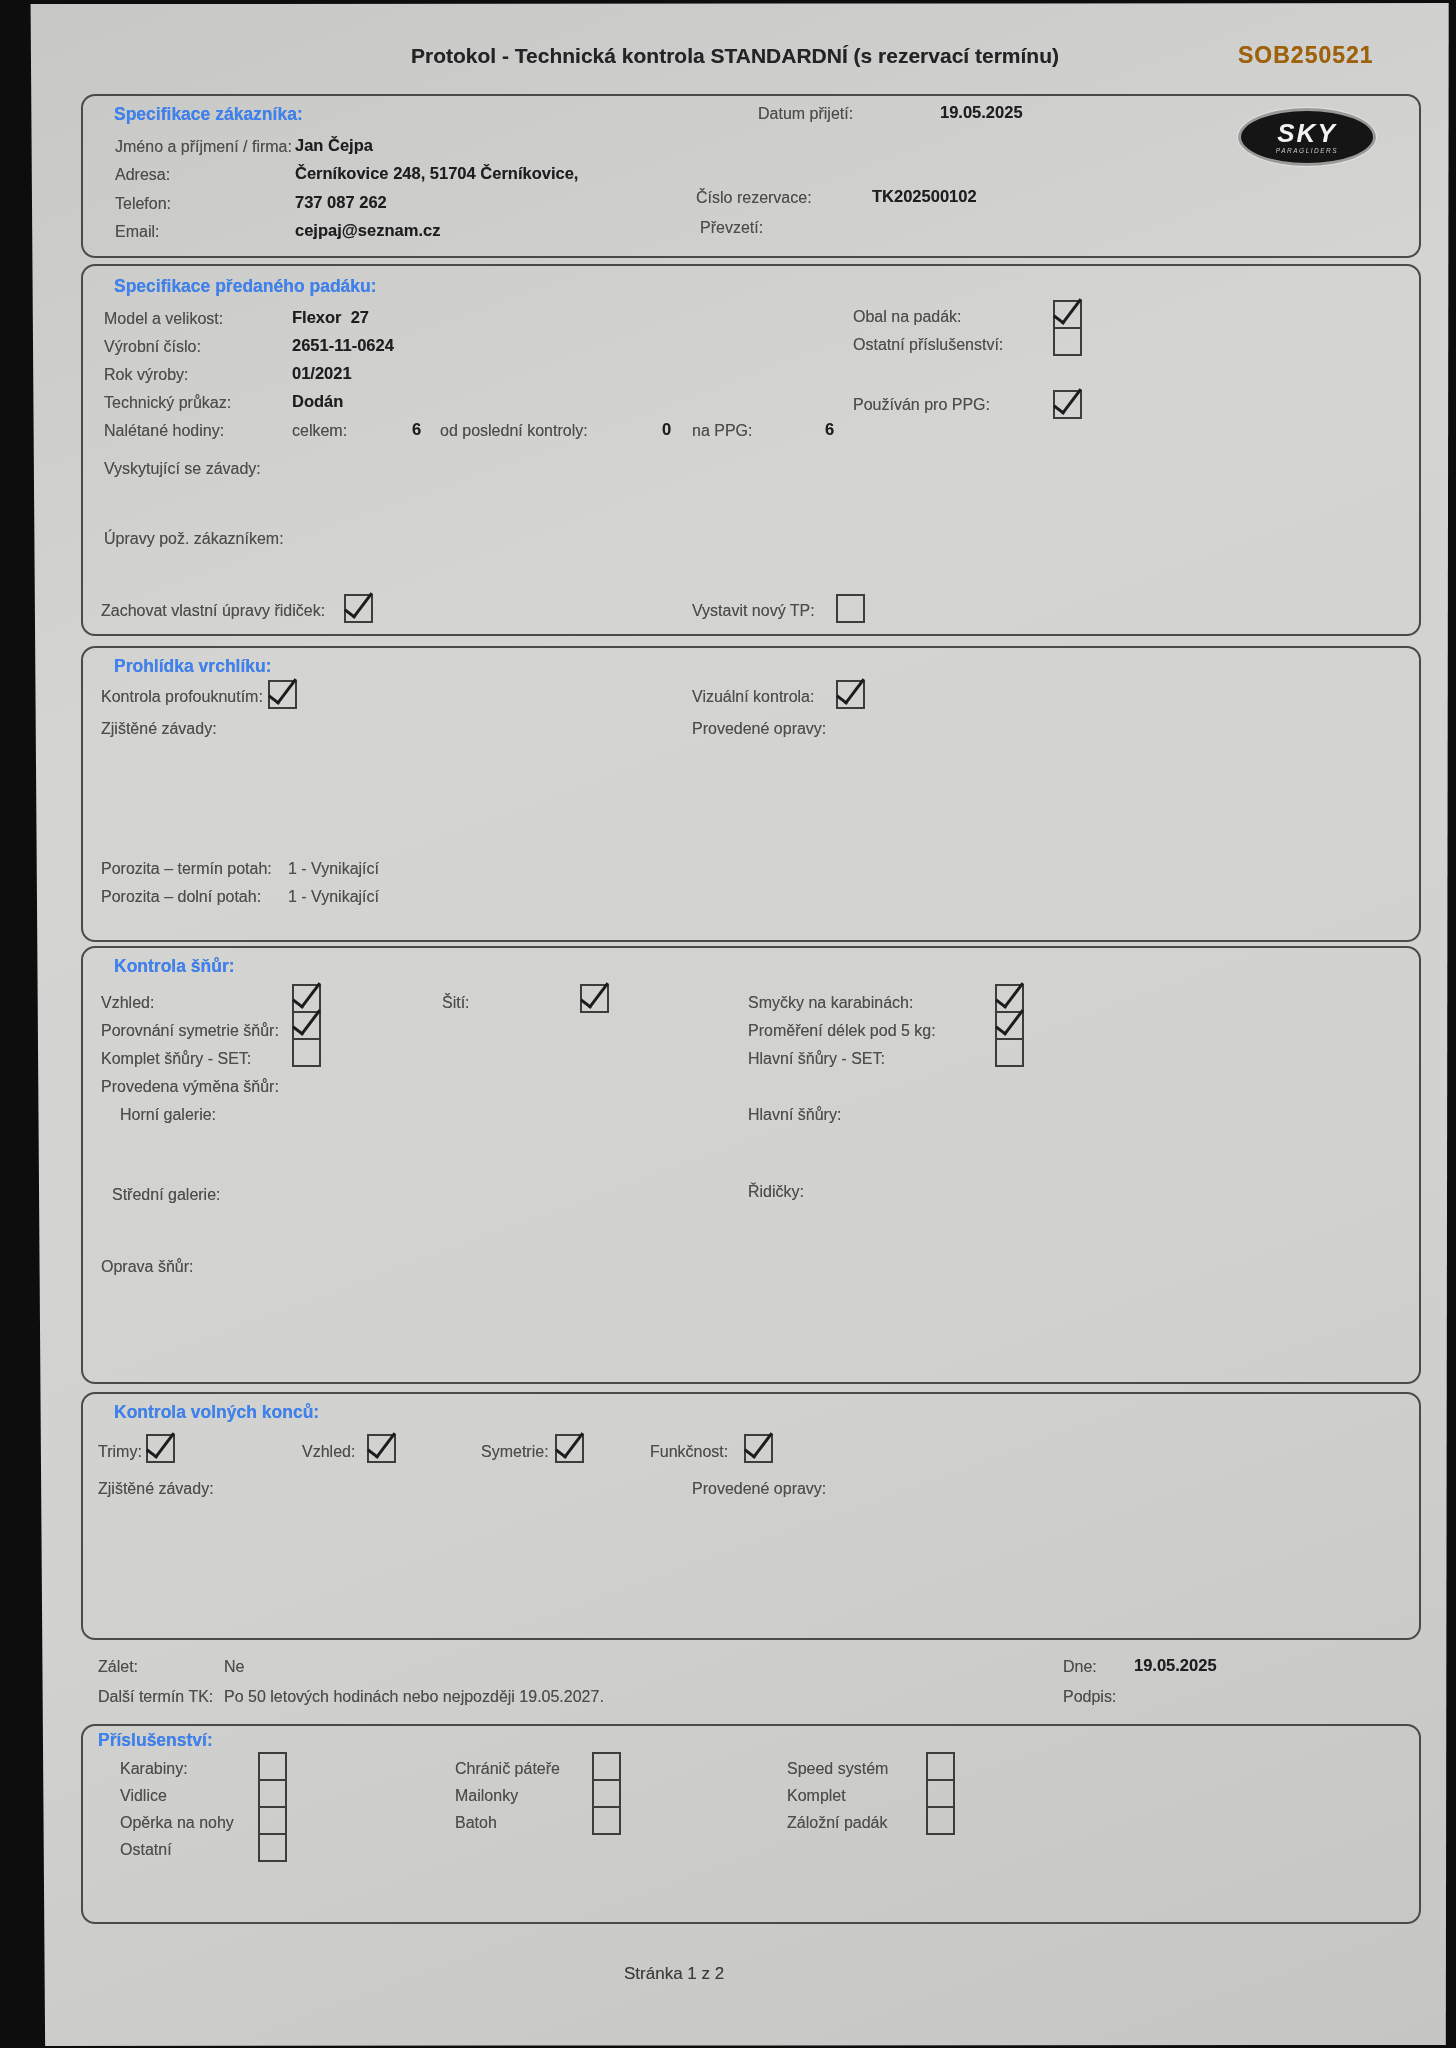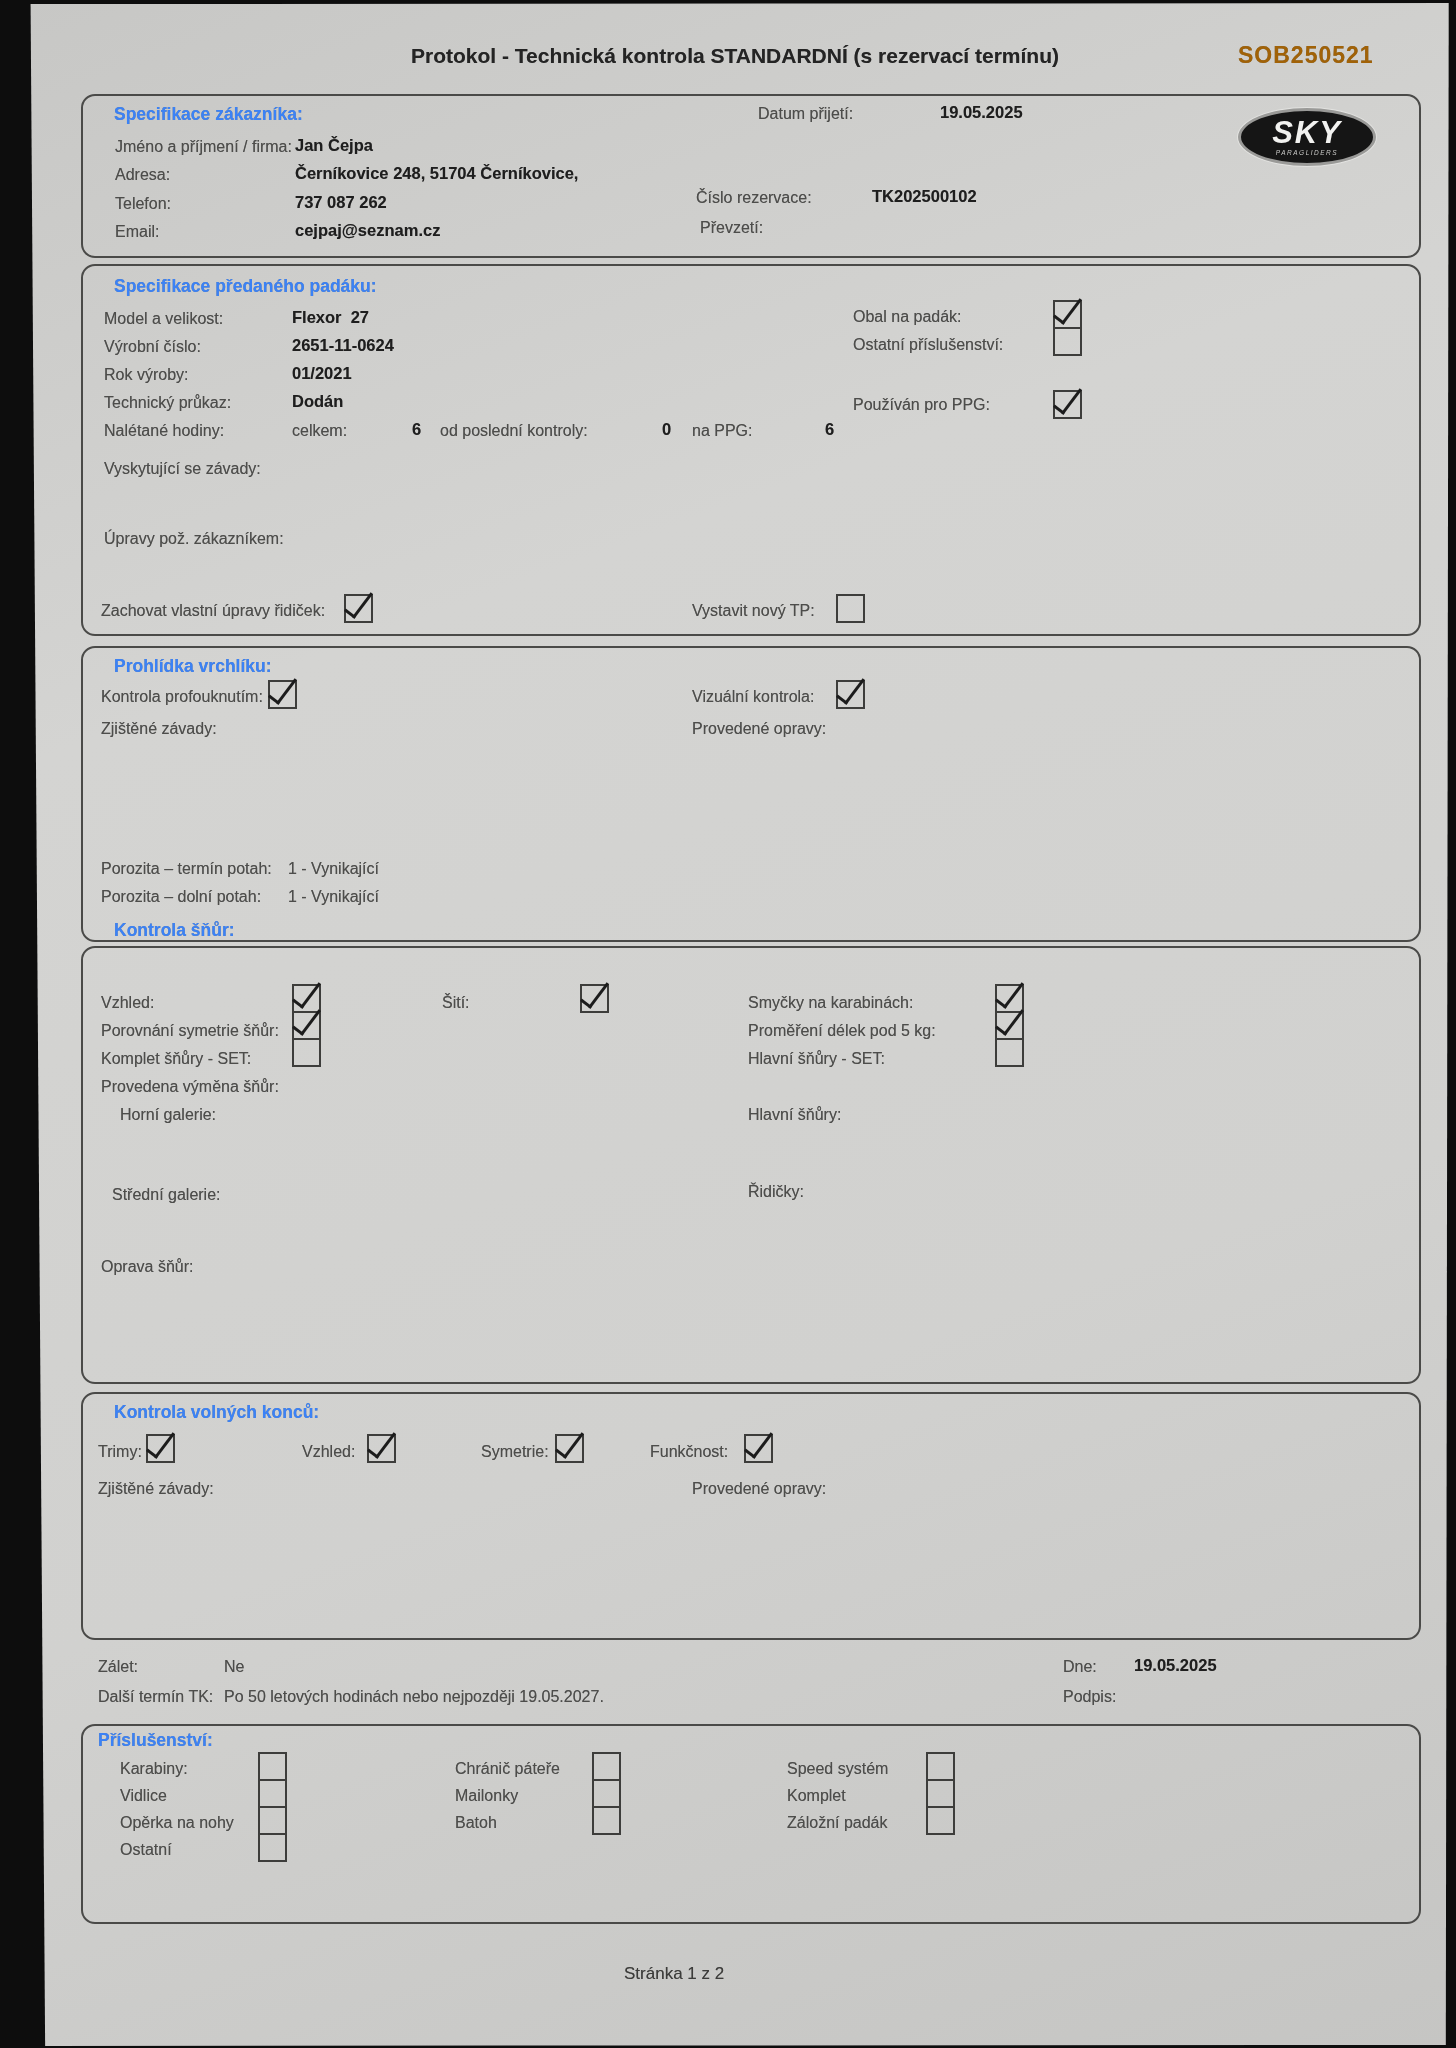--- a/index.html
+++ b/index.html
@@ -20,21 +20,21 @@
   .val{position:absolute;font-size:16.5px;font-weight:bold;color:#1e1e1e;white-space:pre;}
   .cb{width:29px;height:29px;border:2px solid #3d3d3b;position:absolute;box-sizing:border-box;}
   .cb.checked::after{content:"";position:absolute;left:6px;top:-9px;width:10px;height:28px;
       border-right:3.5px solid #1c1c1c;border-bottom:3.5px solid #1c1c1c;transform:rotate(37deg);}
   .cbstack{position:absolute;display:flex;flex-direction:column;}
   .cbstack .cb{position:relative;left:auto;top:auto;margin-top:-2px;}
   .cbstack .cb:first-child{margin-top:0;}
   .logo{position:absolute;left:1238px;top:108px;width:132px;height:52px;border-radius:50%;
         background:#151515;border:3px solid #9a9a98;display:flex;flex-direction:column;
         align-items:center;justify-content:center;box-shadow:0 0 0 1px #e2e2e0;}
-  .logo-brand{font-size:31px;font-weight:900;font-style:italic;color:#f2f2f0;
+  .logo-brand{font-size:26px;font-weight:900;font-style:italic;color:#f2f2f0;
               letter-spacing:2px;line-height:1;text-shadow:none;}
   .logo-sub{font-size:6.5px;font-style:italic;color:#c9c9c7;letter-spacing:1.5px;
             line-height:1;margin-top:2px;text-shadow:none;}
   .pg-footer{position:absolute;left:624px;top:1964px;font-size:17px;color:#3c3c3a;}
 </style>
 </head>
 <body>
 
 <div id="stage">
   <div class="paper"></div>
@@ -102,21 +102,21 @@
     <span class="lbl" style="left:692px;top:688px">Vizuální kontrola:</span>
     <div class="cb checked" style="left:836px;top:680px"></div>
     <span class="lbl" style="left:101px;top:720px">Zjištěné závady:</span>
     <span class="lbl" style="left:692px;top:720px">Provedené opravy:</span>
     <span class="lbl" style="left:101px;top:860px">Porozita – termín potah:</span>
     <span class="lbl" style="left:288px;top:860px">1 - Vynikající</span>
     <span class="lbl" style="left:101px;top:888px">Porozita – dolní potah:</span>
     <span class="lbl" style="left:288px;top:888px">1 - Vynikající</span>
 
     <div class="box" style="left:81px;top:946px;width:1336px;height:434px"></div>
-    <span class="st" style="left:114px;top:920px">Kontrola šňůr:</span>
+    <span class="st" style="left:114px;top:956px">Kontrola šňůr:</span>
     <span class="lbl" style="left:101px;top:994px">Vzhled:</span>
     <span class="lbl" style="left:442px;top:994px">Šití:</span>
     <span class="lbl" style="left:748px;top:994px">Smyčky na karabinách:</span>
     <span class="lbl" style="left:101px;top:1022px">Porovnání symetrie šňůr:</span>
     <span class="lbl" style="left:748px;top:1022px">Proměření délek pod 5 kg:</span>
     <span class="lbl" style="left:101px;top:1050px">Komplet šňůry - SET:</span>
     <span class="lbl" style="left:748px;top:1050px">Hlavní šňůry - SET:</span>
     <div class="cbstack" style="left:292px;top:984px">
       <div class="cb checked"></div>
       <div class="cb checked"></div>

